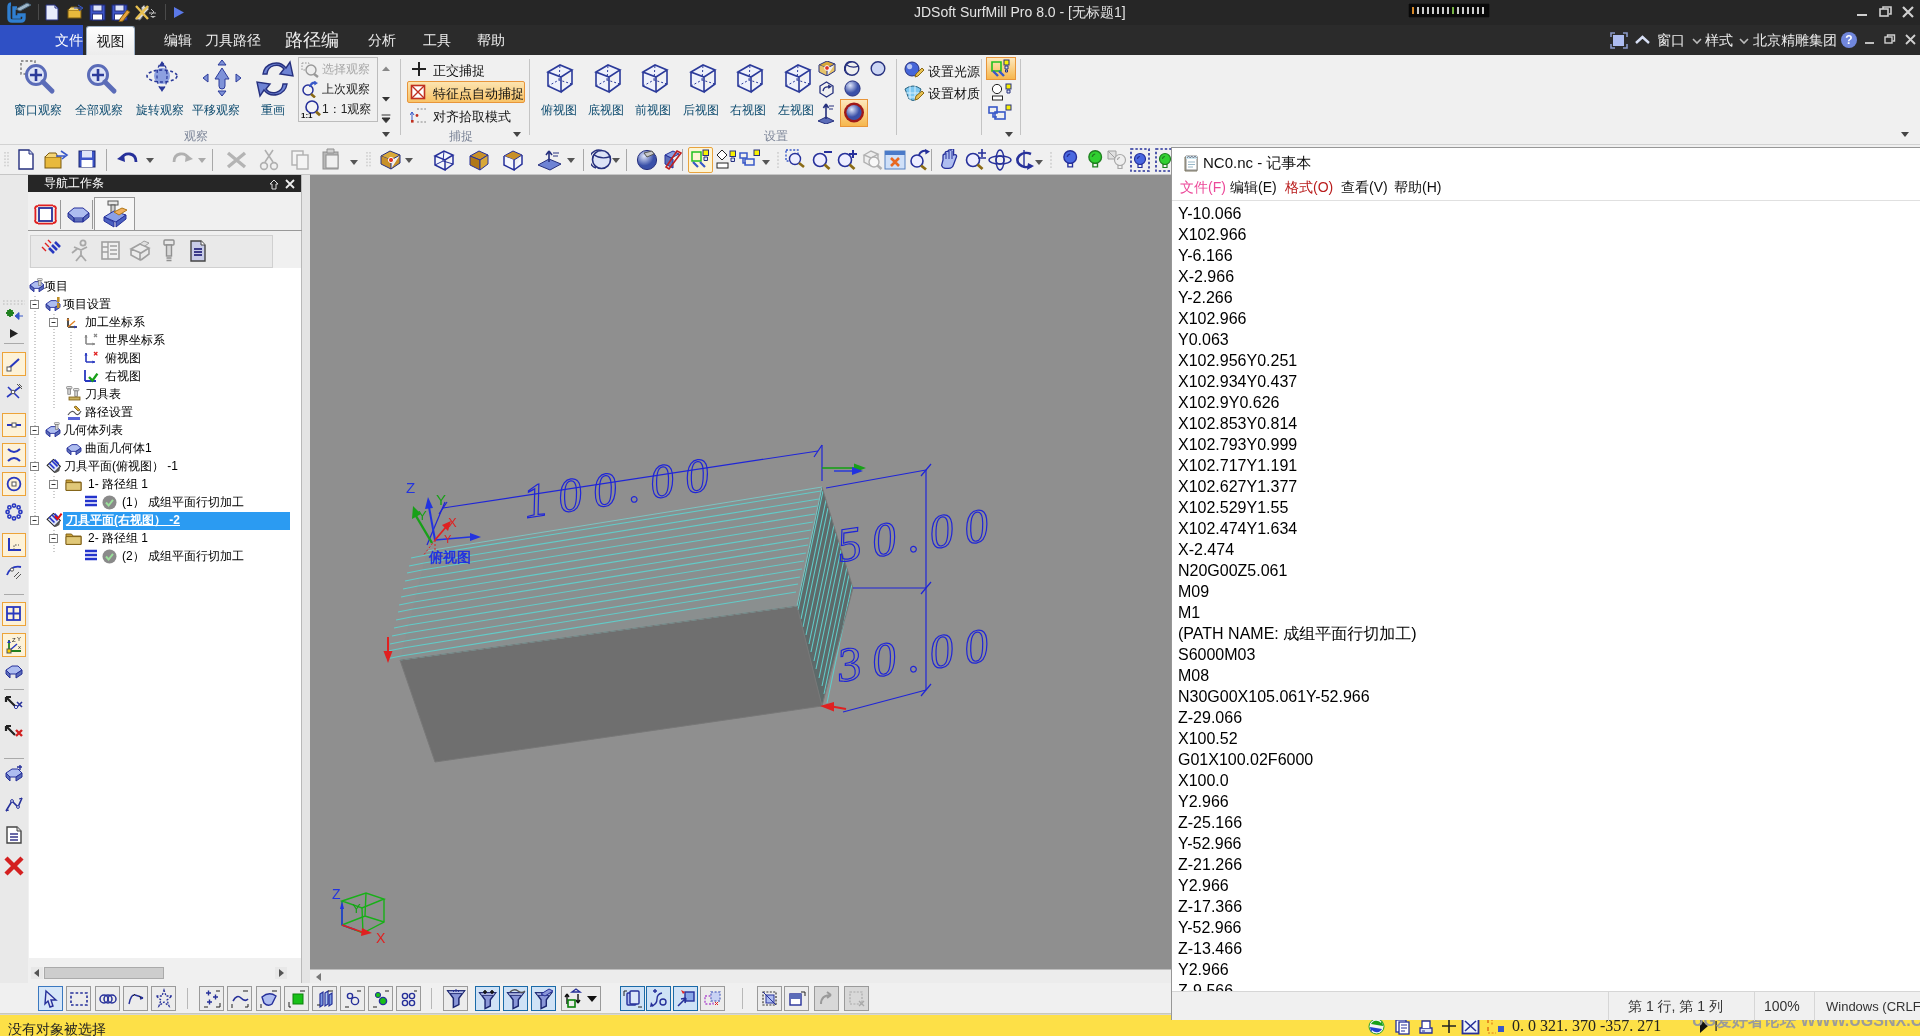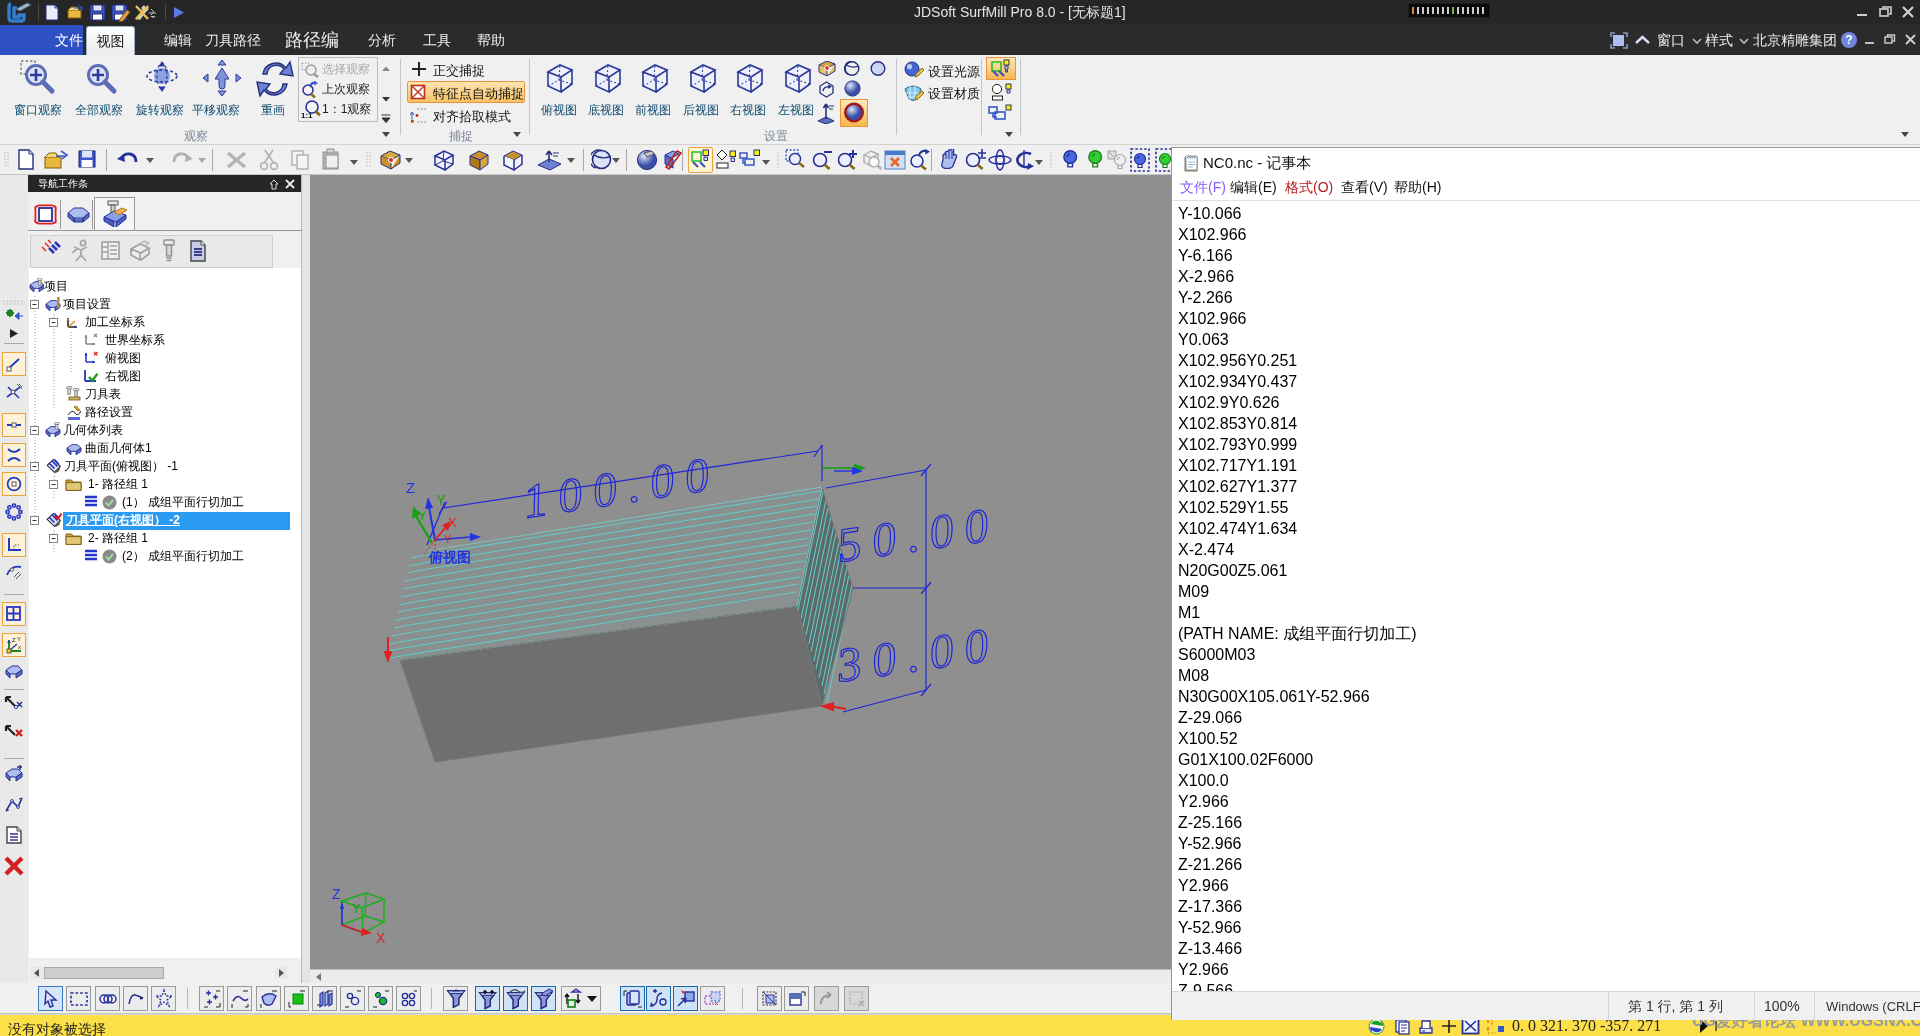--- a/index.html
+++ b/index.html
@@ -736,21 +736,21 @@
  <svg class="abs" style="left:5px;top:650px" width="18" height="20" viewBox="0 0 18 20">
       <path d="M2 2 h10 l4 4 v12 h-14z" fill="#fff" stroke="#444" stroke-width="1.4"></path>
       <path d="M12 2 v4 h4" fill="#d8d8d8" stroke="#444"></path>
       <path d="M5 9 h8 M5 12 h8 M5 15 h8" stroke="#3a3a8a" stroke-width="1.4"></path>
     </svg>
  <svg class="abs" style="left:3px;top:680px" width="22" height="22">
       <path d="M3 3 L19 19 M19 3 L3 19" stroke="#d42020" stroke-width="4.4"></path>
     </svg>
 </div>
 <div class="abs" id="navpanel">
- <div class="abs" style="left:0;top:0;width:273px;height:17px;background:#262626;color:#fff;font-size:10px;line-height:17px;padding-left:10px">导航工作条
+ <div class="abs" style="left:0;top:0;width:273px;height:17px;background:#262626;color:#fff;font-size:12px;line-height:17px;padding-left:16px">导航工作条
    <svg class="abs" style="left:240px;top:3px" width="12" height="12">
         <path d="M4 1 h4 v5 h2 l-4 4 -4 -4 h2z" fill="none" stroke="#ddd" transform="rotate(180 6 6)"></path>
       </svg>
    <svg class="abs" style="left:256px;top:3px" width="12" height="12">
         <path d="M2 2 l8 8 M10 2 l-8 8" stroke="#eee" stroke-width="1.8"></path>
       </svg>
  </div>
  <div class="abs" style="left:2px;top:25px;width:31px;height:29px;border-right:1px solid #999"></div>
  <svg class="abs" style="left:6px;top:29px" width="24" height="22" viewBox="0 0 24 22">
       <rect x="5" y="4" width="13" height="13" fill="#fff" stroke="#26309a" stroke-width="1.8"></rect>
@@ -1267,21 +1267,21 @@
 <div class="abs" id="watermark" style="left:1692px;top:1011px;width:228px;height:24px;font-size:16px;font-weight:bold;color:#9b9b9b;white-space:nowrap">UG爱好者论坛 WWW.UGSNX.COM</div>
 <div class="abs" id="notepad">
  <svg class="abs" style="left:11px;top:6px" width="17" height="18" viewBox="0 0 17 18">
       <path d="M2 3 h12 v14 h-12z" fill="#b0a890" stroke="#7a7460"></path>
       <path d="M3 2 h11 v14 h-11z" fill="#fff" stroke="#8a8a8a"></path>
       <path d="M3 2 h11 v3 h-11z" fill="#cfe8f2"></path>
       <path d="M4 4 l1.6 -2 1.6 2 1.6 -2 1.6 2 1.6 -2 1.6 2" fill="none" stroke="#667" stroke-width="0.8"></path>
       <path d="M5 8 h7 M5 10.5 h7 M5 13 h5" stroke="#99b8c8" stroke-width="1"></path>
     </svg>
  <div class="abs" style="left:31px;top:6px;font-size:15px;color:#111">NC0.nc - 记事本</div>
- <div class="abs" style="left:8px;top:31px;font-size:14px;color:#8b5cf6">文件(F)</div>
+ <div class="abs" style="left:8px;top:31px;font-size:14px;color:#ec4899">文件(F)</div>
  <div class="abs" style="left:58px;top:31px;font-size:14px;color:#111">编辑(E)</div>
  <div class="abs" style="left:113px;top:31px;font-size:14px;color:#b91c1c">格式(O)</div>
  <div class="abs" style="left:169px;top:31px;font-size:14px;color:#111">查看(V)</div>
  <div class="abs" style="left:222px;top:31px;font-size:14px;color:#111">帮助(H)</div>
  <div class="abs" style="left:0;top:52px;width:749px;height:1px;background:#e0e0e0"></div>
  <div class="abs" style="left:6px;top:55px;width:740px;height:788px;overflow:hidden;font-size:16px;line-height:21px;color:#000;white-space:pre">Y-10.066
 X102.966
 Y-6.166
 X-2.966
 Y-2.266

